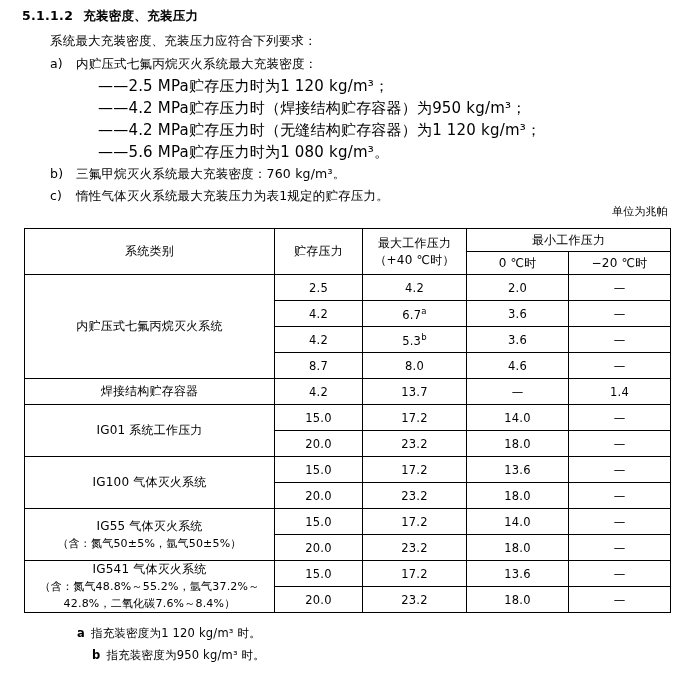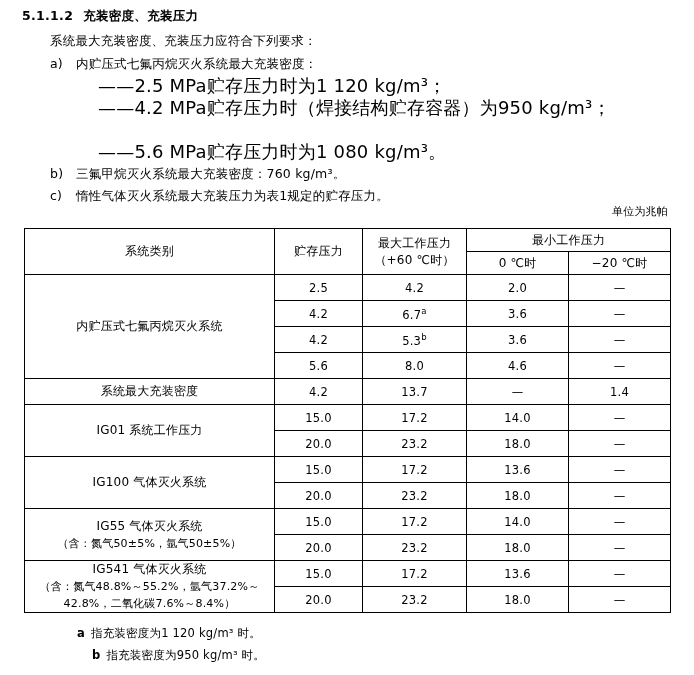--- a/index.html
+++ b/index.html
@@ -58,21 +58,21 @@
     top: 54px;
     left: 50px;
   }
   .item-a .mk {
     display: inline-block;
     width: 26px;
   }
   .dash-line {
     position: absolute;
     left: 98px;
-    font-size: 18px;
+    font-size: 15px;
     line-height: 20px;
     letter-spacing: 0.2px;
   }
   .d1 { top: 76px; }
   .d2 { top: 98px; }
   .d3 { top: 120px; }
   .d4 { top: 142px; }
   .item-b {
     top: 164px;
     left: 50px;
@@ -172,20 +172,21 @@
   </div>
 
   <div class="para item-a">
     <span class="mk">a)</span><span>内贮压式七氟丙烷灭火系统最大充装密度：</span>
   </div>
 
   <div class="para lead">系统最大充装密度、充装压力应符合下列要求：</div>
 
   <div class="dash-line d1">——2.5 MPa贮存压力时为1 120 kg/m³；</div>
   <div class="dash-line d2">——4.2 MPa贮存压力时（焊接结构贮存容器）为950 kg/m³；</div>
+  <div class="dash-line d3">——4.2 MPa贮存压力时（无缝结构贮存容器）为1 120 kg/m³；</div>
   <div class="dash-line d4">——5.6 MPa贮存压力时为1 080 kg/m³。</div>
 
   <div class="para item-b">
     <span class="mk">b)</span><span>三氟甲烷灭火系统最大充装密度：760 kg/m³。</span>
   </div>
 
   <div class="para item-c">
     <span class="mk">c)</span><span>惰性气体灭火系统最大充装压力为表1规定的贮存压力。</span>
   </div>
 
@@ -198,21 +199,21 @@
         <col class="col-c">
         <col class="col-d">
         <col class="col-e">
     </colgroup>
     <thead>
       <tr>
         <th class="hdr-tall" rowspan="2">系统类别</th>
         <th class="hdr-tall" rowspan="2">贮存压力</th>
         <th class="hdr-tall" rowspan="2">
           <div>最大工作压力</div>
-          <div>（+60 ℃时）</div>
+          <div>（+40 ℃时）</div>
         </th>
         <th colspan="2">最小工作压力</th>
       </tr>
       <tr>
         <th>0 ℃时</th>
         <th>−20 ℃时</th>
       </tr>
     </thead>
     <tbody>
         <tr>
@@ -230,28 +231,28 @@
           <td class="val">3.6</td>
           <td class="val">—</td>
         </tr>
         <tr>
           <td class="val">4.2</td>
           <td class="val">5.3<sup class="mk">b</sup></td>
           <td class="val">3.6</td>
           <td class="val">—</td>
         </tr>
         <tr>
-          <td class="val">5.6</td>
+          <td class="val">8.7</td>
           <td class="val">8.0</td>
           <td class="val">4.6</td>
           <td class="val">—</td>
         </tr>
         <tr>
           <td class="cat-cell" rowspan="1">
-            <div>系统最大充装密度</div>
+            <div>焊接结构贮存容器</div>
           </td>
           <td class="val">4.2</td>
           <td class="val">13.7</td>
           <td class="val">—</td>
           <td class="val">1.4</td>
         </tr>
         <tr>
           <td class="cat-cell" rowspan="2">
             <div>IG01 系统工作压力</div>
           </td>

